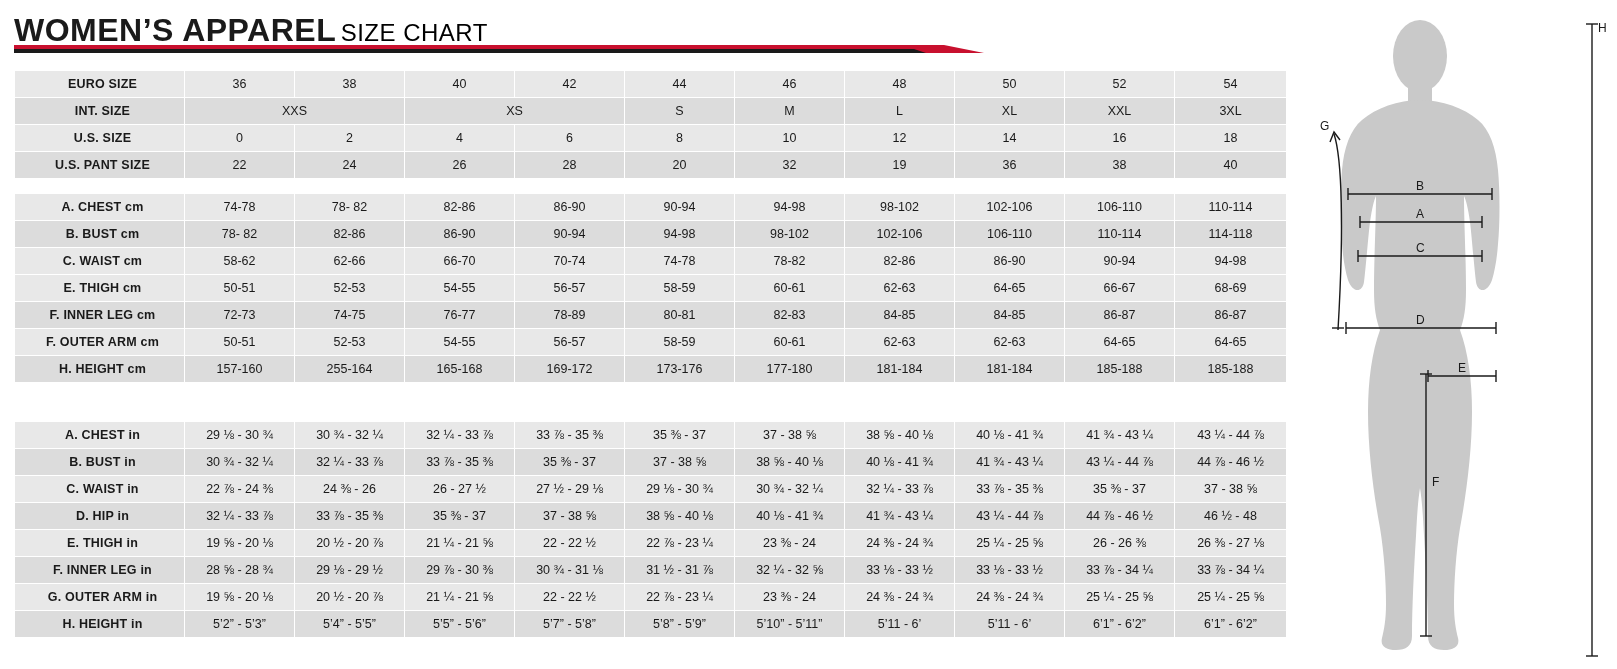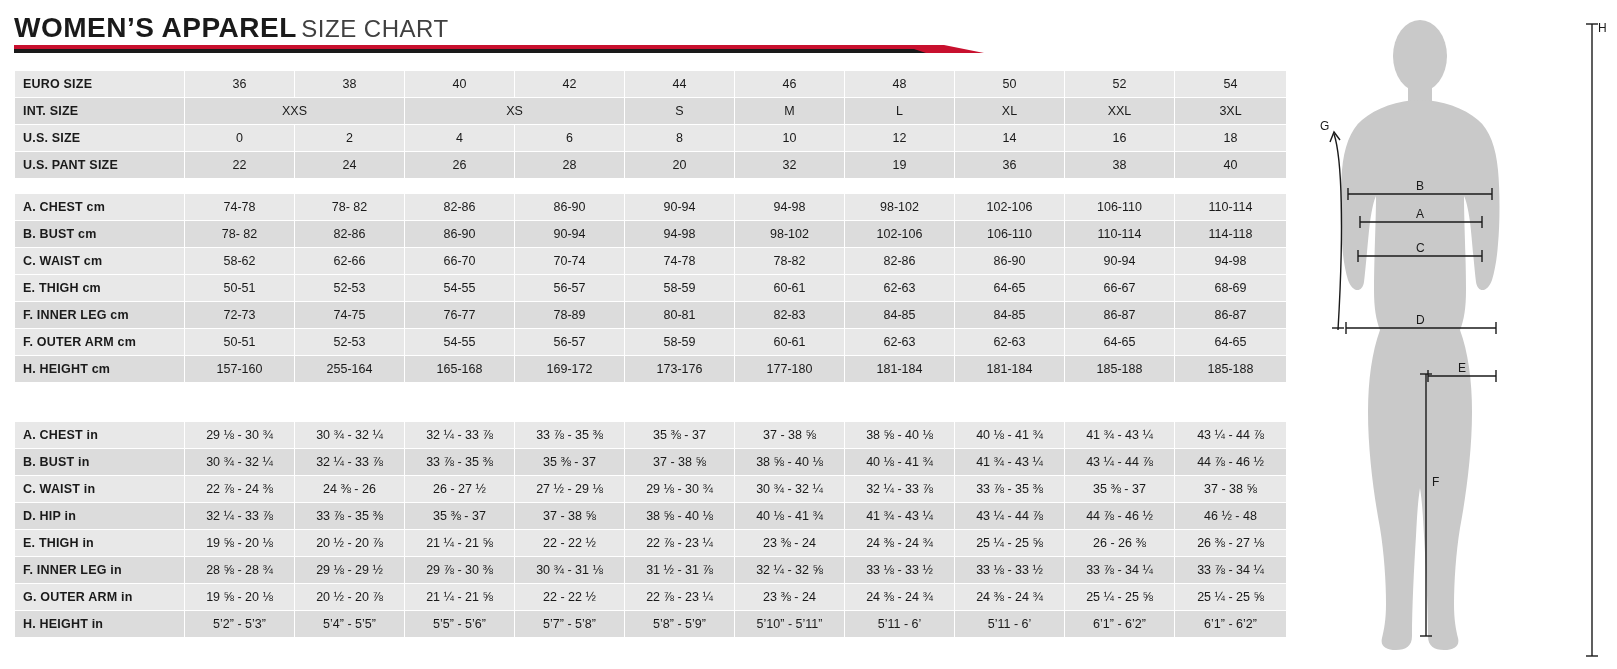--- a/index.html
+++ b/index.html
@@ -16,30 +16,30 @@
   }
 
   
   .title-wrap {
     position: absolute;
     left: 14px; top: 12px;
     width: 1000px;
     white-space: nowrap;
   }
   .title-bold {
-    font-size: 28px;
+    font-size: 32px;
     font-weight: bold;
     letter-spacing: 0.5px;
     color: #1a1a1a;
   }
   .title-light {
     font-size: 24px;
     font-weight: normal;
     letter-spacing: 0.5px;
-    color: #404040;
+    color: #000000;
   }
   
   .rule {
     position: absolute;
     left: 14px; top: 45px;
     width: 970px; height: 8px;
   }
 
   
   table {
@@ -50,21 +50,21 @@
   }
   td {
     border: 1px solid #ffffff;
     height: 27px;
     text-align: center;
     vertical-align: middle;
     padding: 0 2px;
     white-space: nowrap;
   }
   td.lbl {
-    text-align: left;
+    text-align: center;
     font-weight: bold;
     padding-left: 8px;
     letter-spacing: 0.2px;
   }
   .g1 { background: #e8e8e8; }
   .g2 { background: #dcdcdc; }
 
   #tbl-head { position: absolute; left: 14px; top: 70px; width: 1272px; }
   #tbl-cm   { position: absolute; left: 14px; top: 193px; width: 1272px; }
   #tbl-in   { position: absolute; left: 14px; top: 421px; width: 1272px; }

